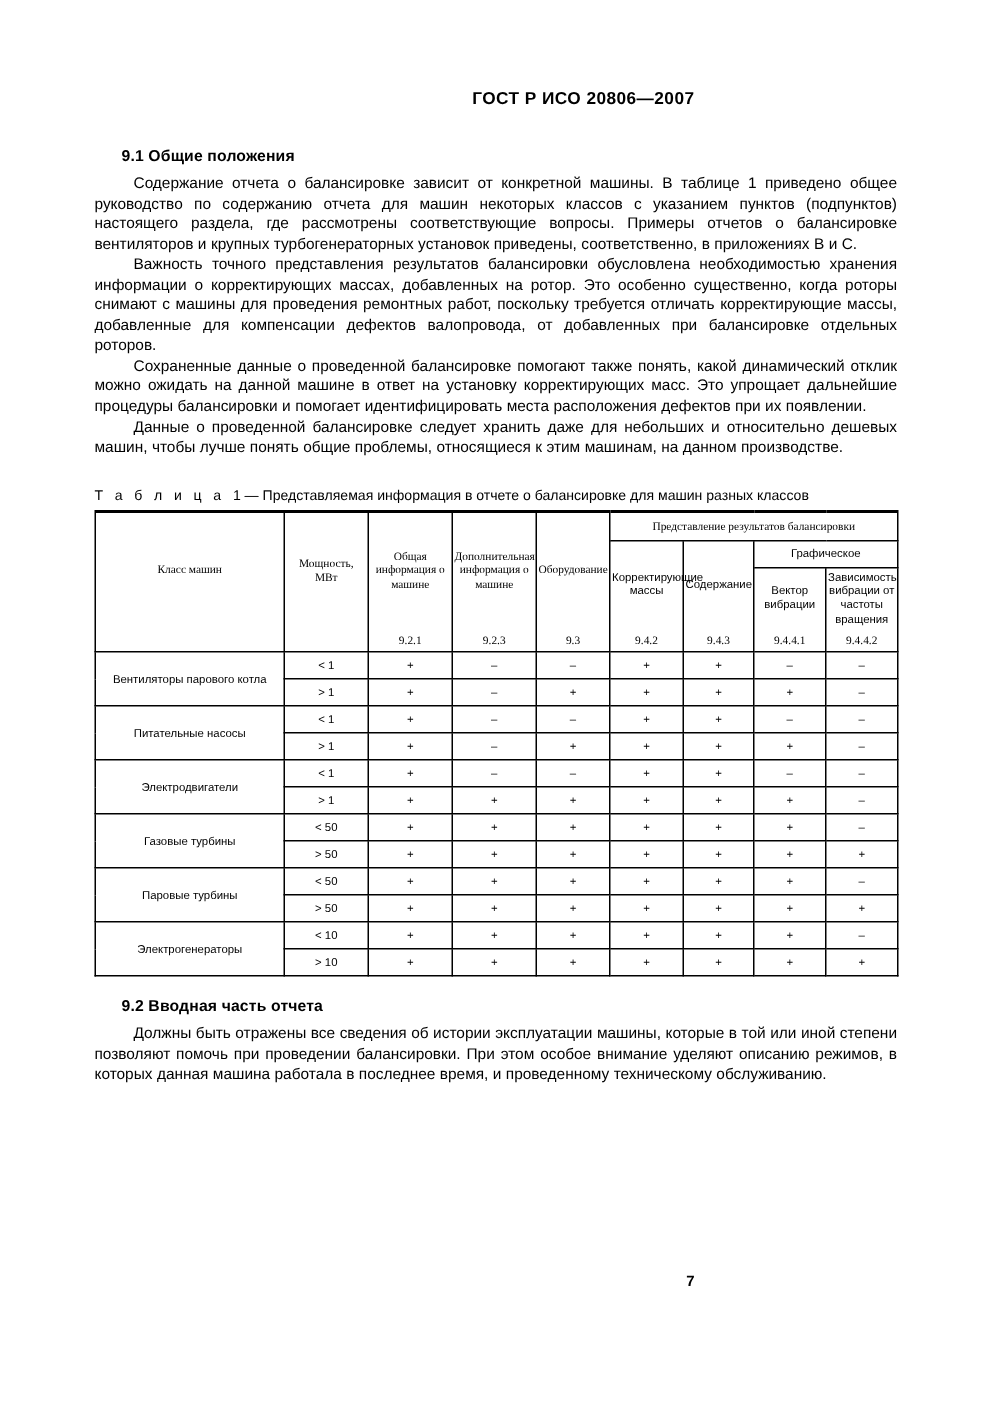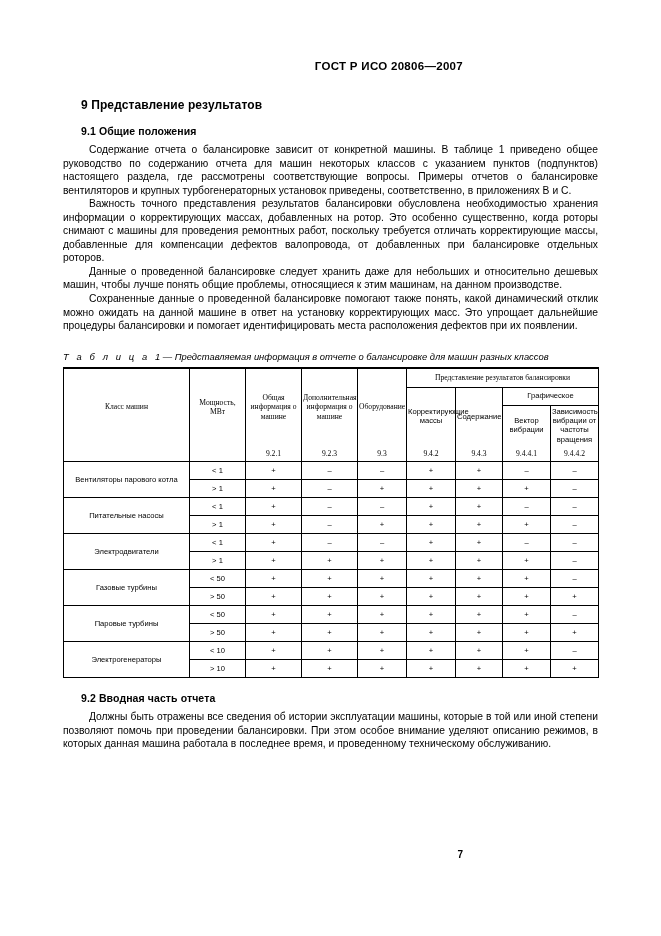--- a/index.html
+++ b/index.html
@@ -61,21 +61,20 @@
     margin: 0;
     text-align: justify;
     text-indent: 26px;
     letter-spacing: -0.01px;
     word-spacing: 0.1px;
   }
   .tbl-caption {
     font-size: 9.4px;
     margin: 0 0 5px 0;
     white-space: nowrap;
-    font-style: italic;
   }
   .tbl-caption .sp {
     letter-spacing: 2.6px;
   }
   .table-wrap {
     margin-top: 18px;
   }
   table.maintable {
     border-collapse: collapse;
     width: 535px;
@@ -138,28 +137,27 @@
 </style>
 </head>
 <body>
 
 <div class="page">
 
   <div class="header">ГОСТ Р ИСО 20806—2007</div>
 
   <div class="content">
 
-    <h2 class="sec">9  Представление результатов</h2>
 
     <h3 class="subsec">9.1  Общие положения</h3>
 
     <p class="para">Содержание отчета о балансировке зависит от конкретной машины. В таблице 1 приведено общее руководство по содержанию отчета для машин некоторых классов с указанием пунктов (подпунктов) настоящего раздела, где рассмотрены соответствующие вопросы. Примеры отчетов о балансировке вентиляторов и крупных турбогенераторных установок приведены, соответственно, в приложениях В и С.</p>
     <p class="para">Важность точного представления результатов балансировки обусловлена необходимостью хранения информации о корректирующих массах, добавленных на ротор. Это особенно существенно, когда роторы снимают с машины для проведения ремонтных работ, поскольку требуется отличать корректирующие массы, добавленные для компенсации дефектов валопровода, от добавленных при балансировке отдельных роторов.</p>
+    <p class="para">Сохраненные данные о проведенной балансировке помогают также понять, какой динамический отклик можно ожидать на данной машине в ответ на установку корректирующих масс. Это упрощает дальнейшие процедуры балансировки и помогает идентифицировать места расположения дефектов при их появлении.</p>
     <p class="para">Данные о проведенной балансировке следует хранить даже для небольших и относительно дешевых машин, чтобы лучше понять общие проблемы, относящиеся к этим машинам, на данном производстве.</p>
-    <p class="para">Сохраненные данные о проведенной балансировке помогают также понять, какой динамический отклик можно ожидать на данной машине в ответ на установку корректирующих масс. Это упрощает дальнейшие процедуры балансировки и помогает идентифицировать места расположения дефектов при их появлении.</p>
 
     <div class="table-wrap">
       <div class="tbl-caption"><span class="sp">Т а б л и ц а</span>&nbsp;&nbsp;<span>1 — Представляемая информация в отчете о балансировке для машин разных классов</span></div>
 
       <table class="maintable">
         <colgroup>
           <col style="width:126px">
           <col style="width:56px">
           <col style="width:56px">
           <col style="width:56px">

